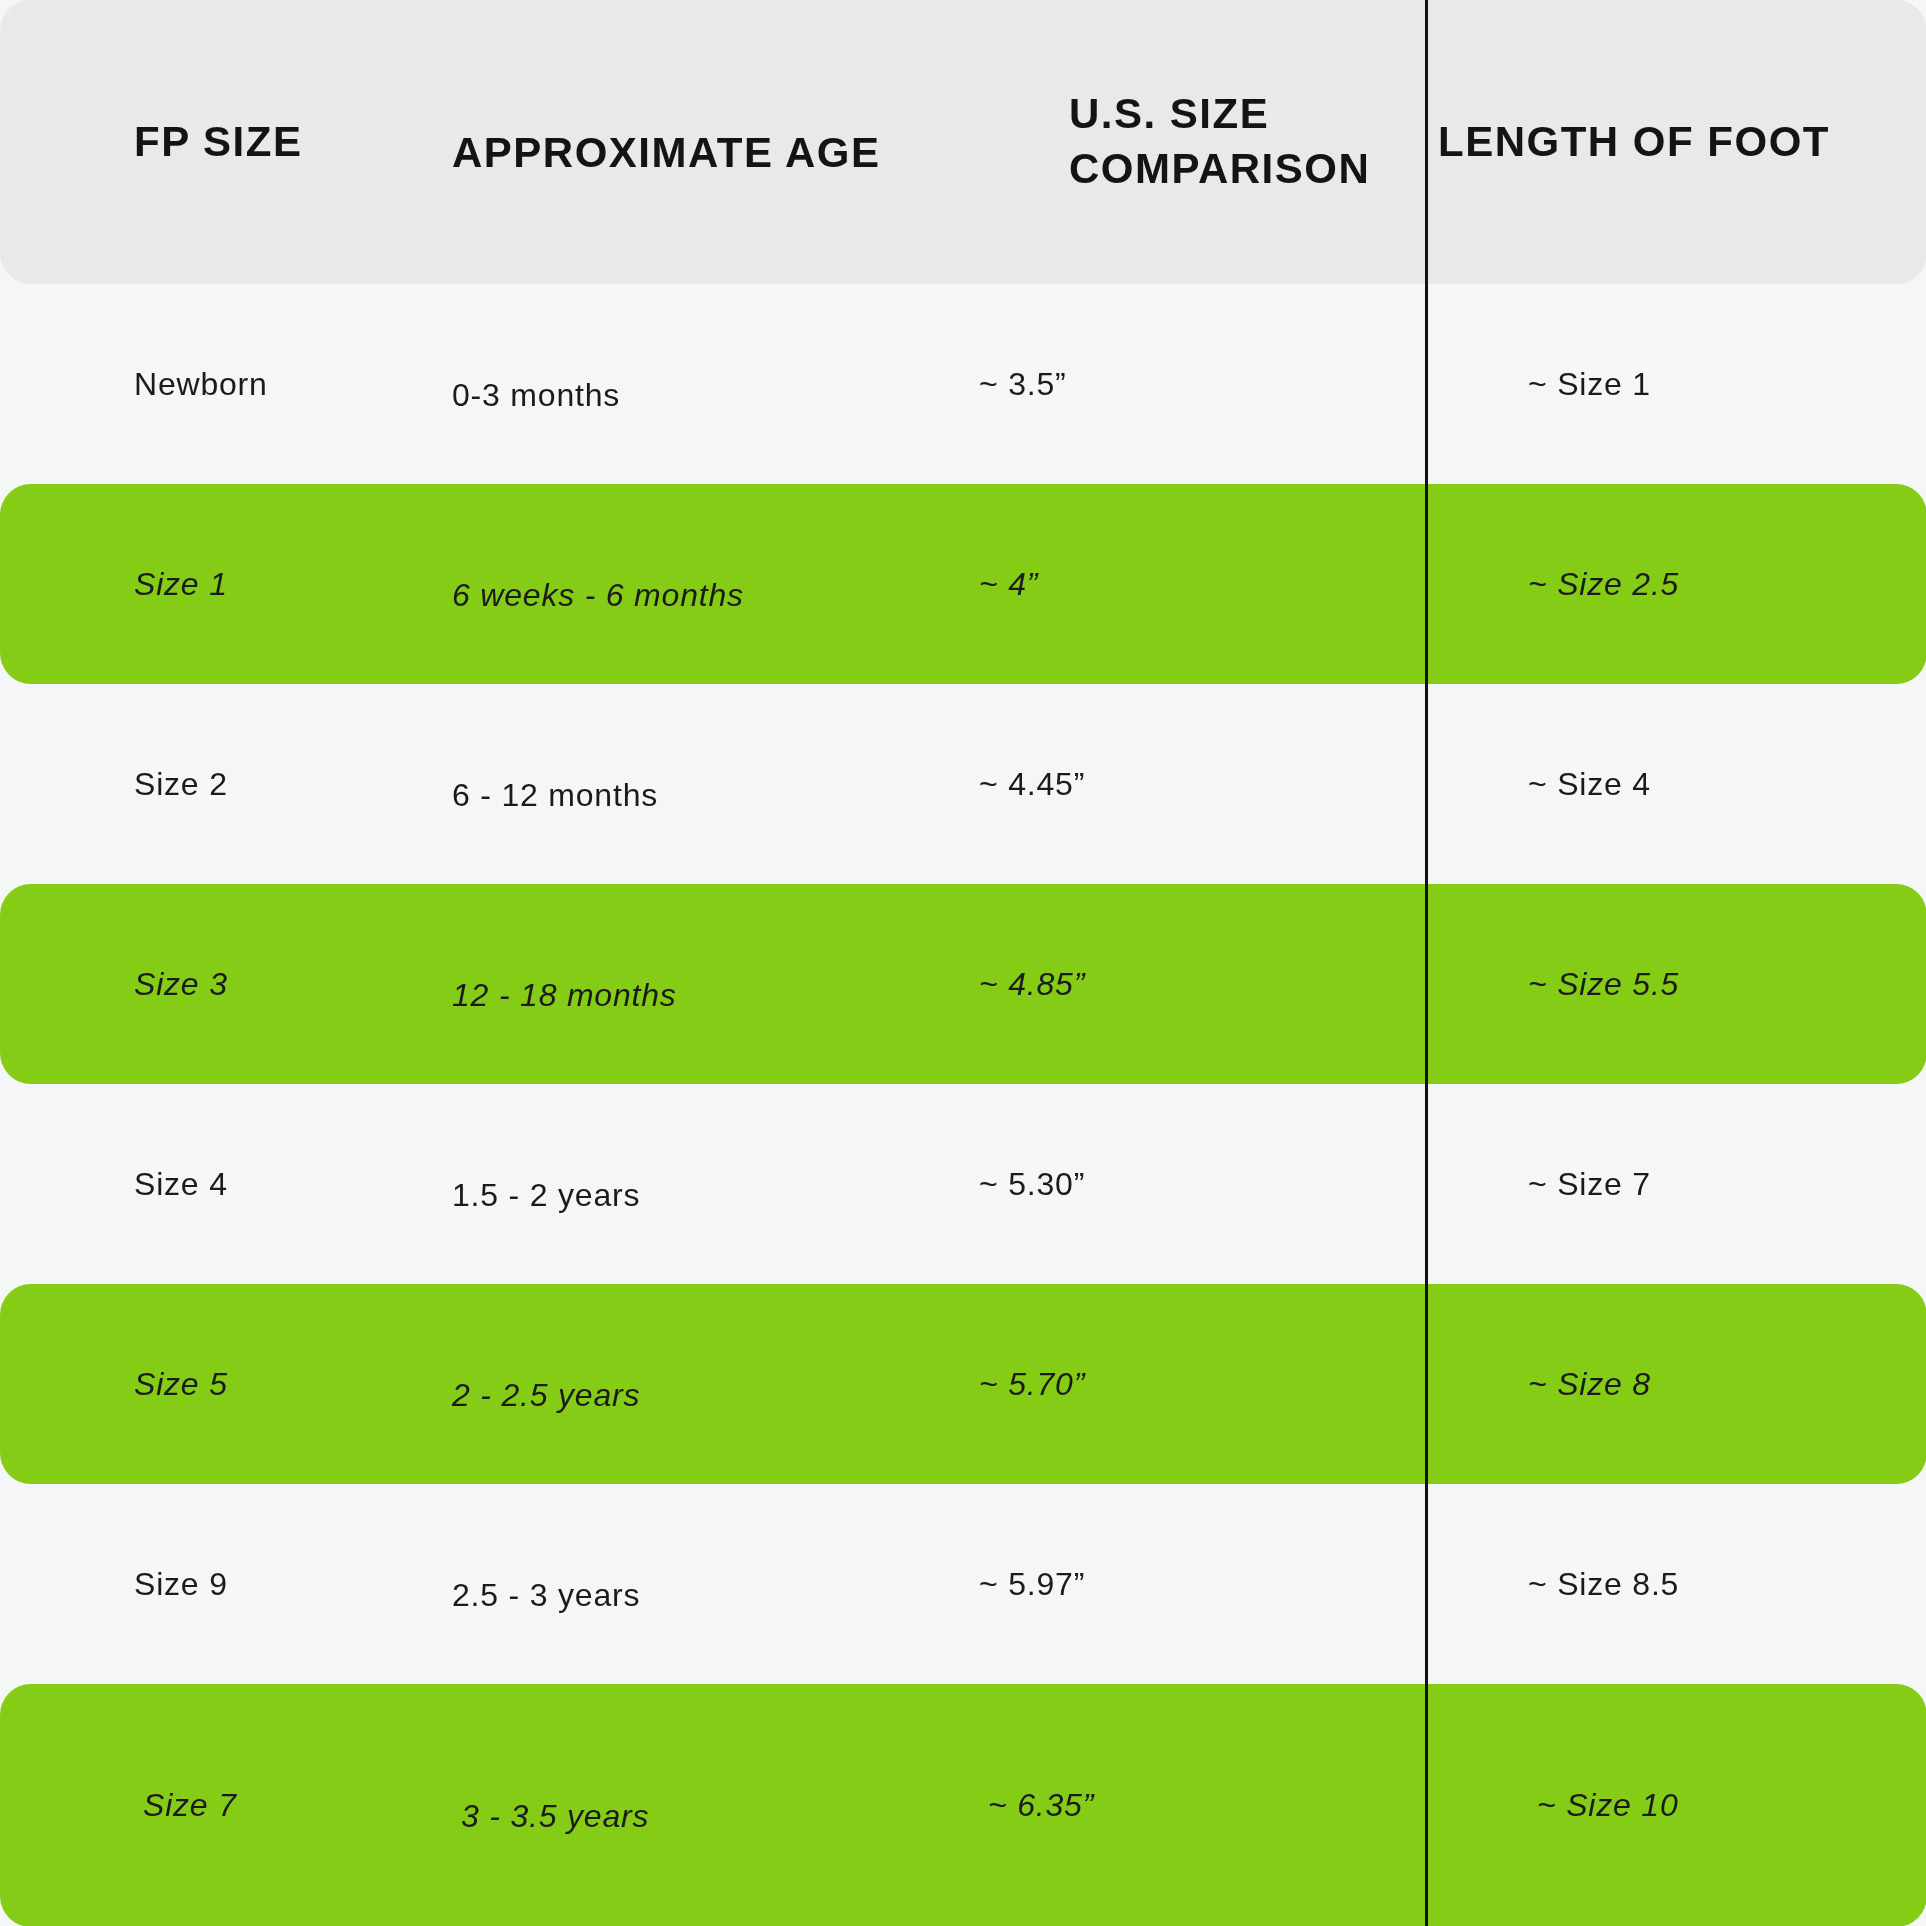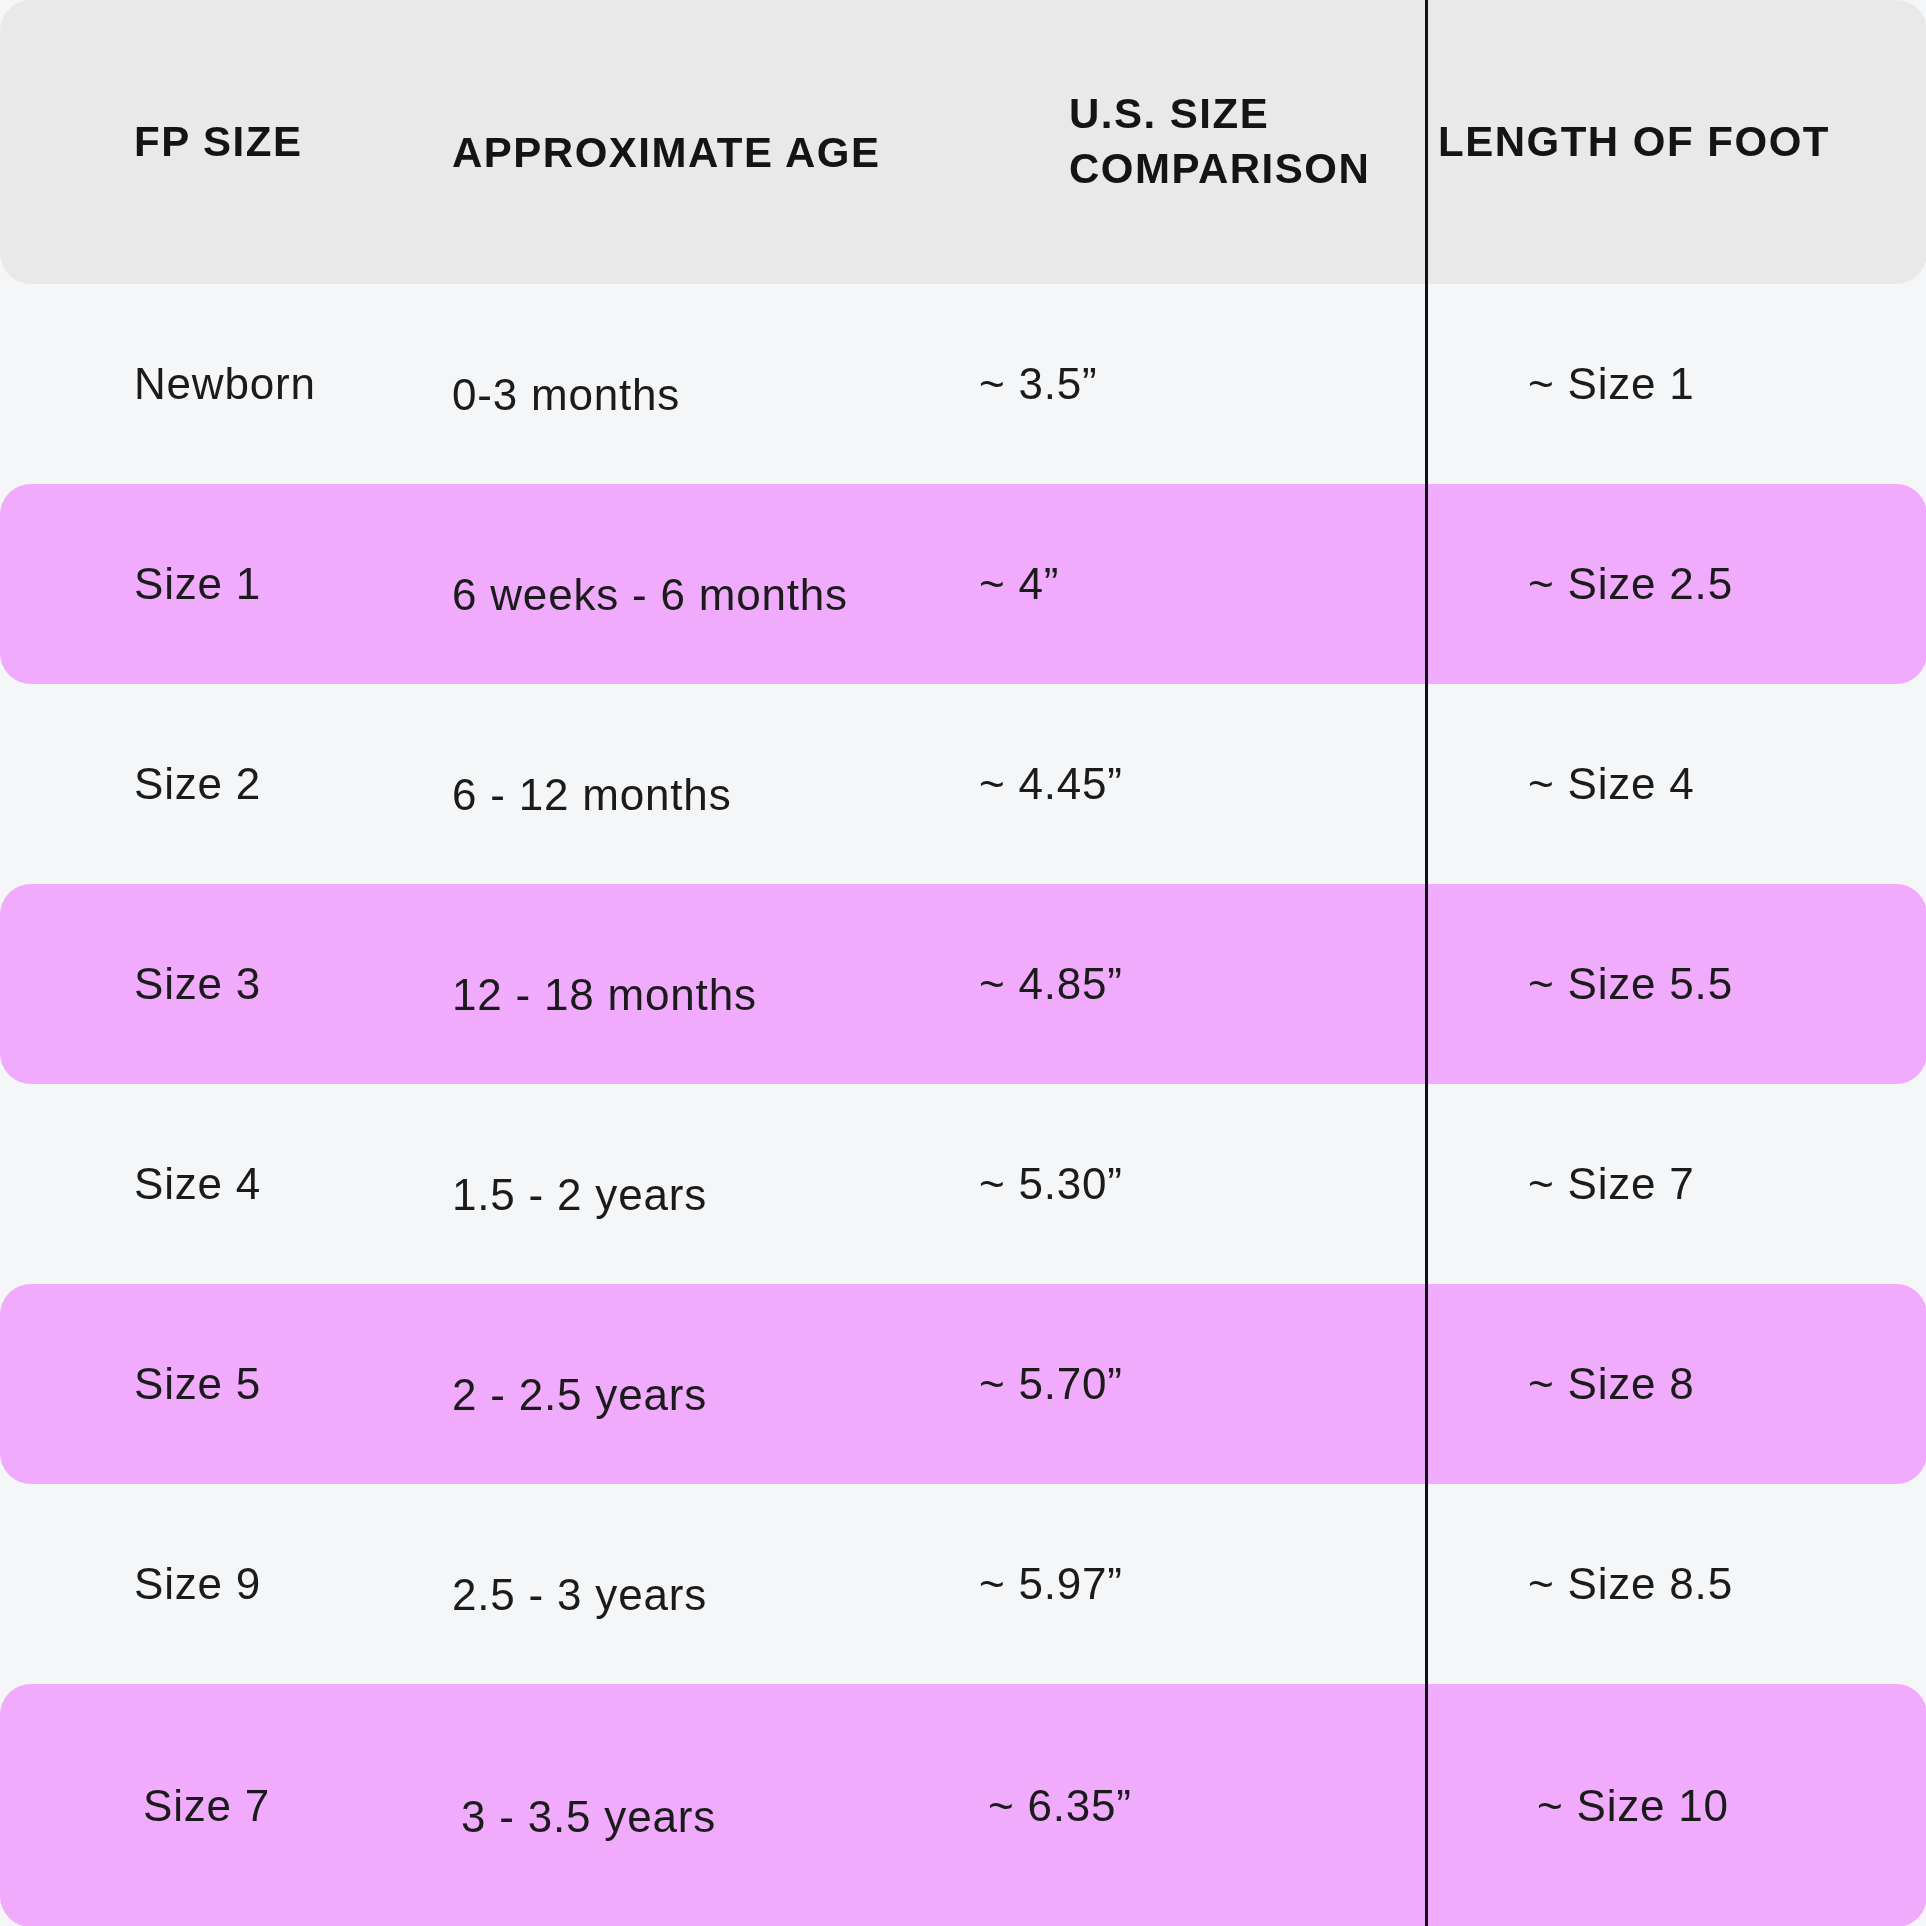--- a/index.html
+++ b/index.html
@@ -31,21 +31,21 @@
     height: 284px;
     background: #e9e9e9;
   }
   .row.data-row {
     height: 200px;
   }
   .row.data-row.last {
     flex: 1 1 auto; 
     padding-left: 9px;
   }
-  .dark  { background: #f0abfc; }
+  .dark  { background: #84cc16; font-style: italic; }
   .light { background: #f5f6f7; }
 
   .cell {
     white-space: pre-line;
   }
   .c1 { padding-left: 134px; }
   .c2 { padding-left: 2px; margin-top: 22px; }
   .c3 { padding-left: 14px; }
   .c4 { padding-left: 104px; }
 
@@ -54,21 +54,21 @@
     font-weight: bold;
     letter-spacing: 1.5px;
     color: #141414;
     line-height: 1.3;
   }
   .header-row .c4 .wrap-label {
     display: inline-block;
     max-width: 327px;
   }
   .data-row .cell {
-    font-size: 44px;
+    font-size: 32px;
     font-weight: normal;
     letter-spacing: 0.8px;
     color: #1b1b1b;
   }
   .divider {
     position: absolute;
     left: 1425px;
     top: 0;
     width: 3px;
     height: 100%;

